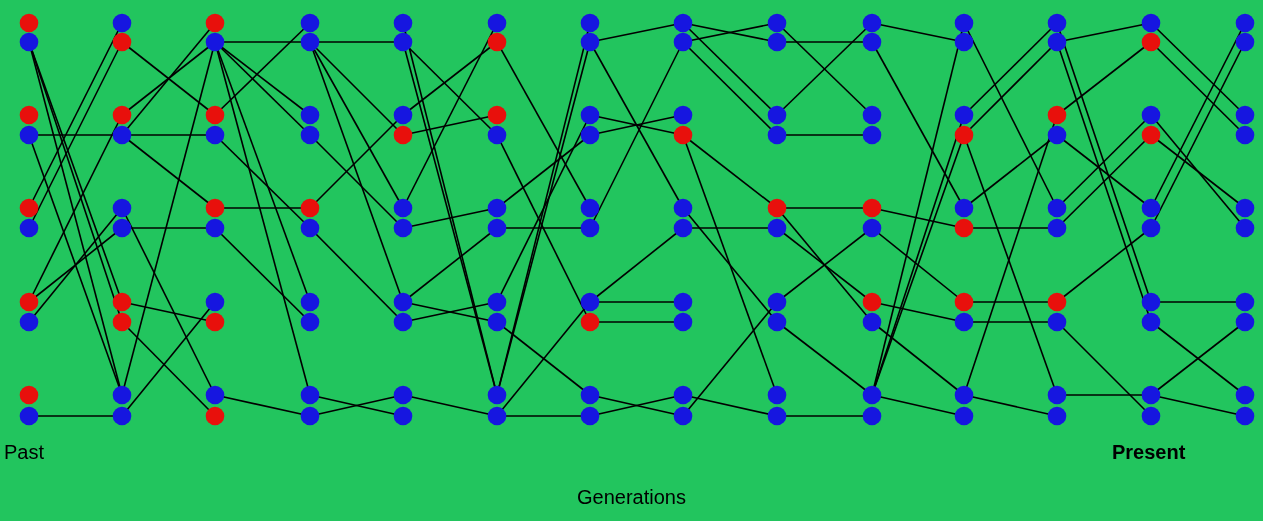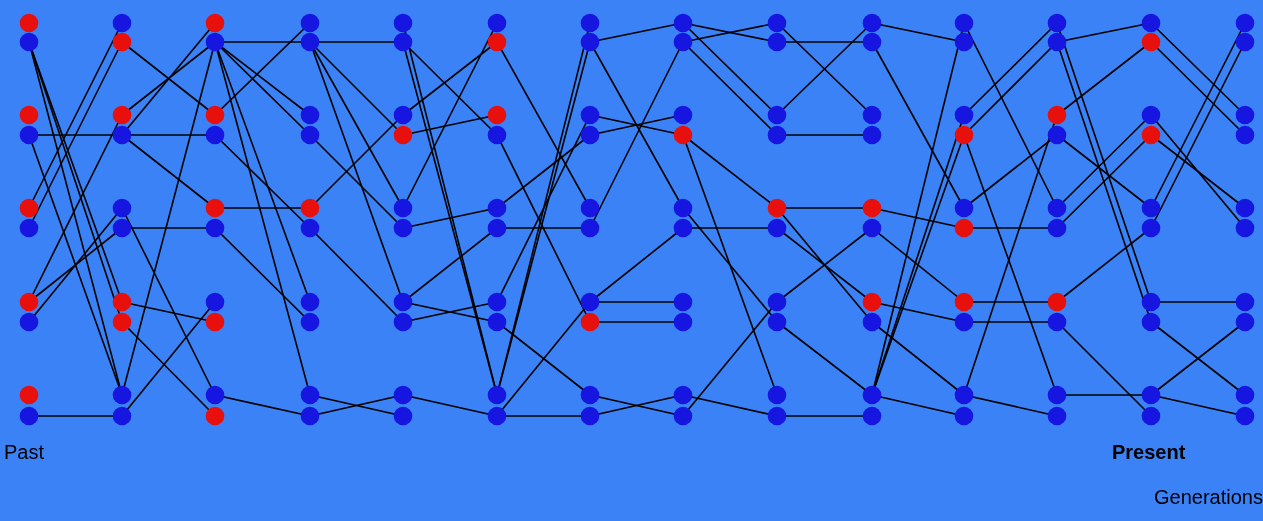--- a/index.html
+++ b/index.html
@@ -5,42 +5,42 @@
   html, body {
     margin: 0;
     padding: 0;
     background: #ffffff;
     font-family: "Liberation Sans", sans-serif;
   }
   .figure-wrap {
     position: relative;
     width: 1263px;
     height: 521px;
-    background: #3b82f6;
+    background: #22c55e;
     overflow: hidden;
   }
   .chart-svg {
     position: absolute;
     left: 0;
     top: 0;
   }
   .axis-label {
     position: absolute;
     color: #000000;
     font-size: 20px;
     line-height: 22px;
     white-space: nowrap;
   }
   .label-past { left: 4px; top: 441px; }
   .label-present { left: 1112px; top: 441px; font-weight: bold; }
   .label-generations {
     left: 0;
     top: 486px;
     width: 1263px;
-    text-align: right;
+    text-align: center;
   }
 </style>
 </head>
 <body>
 
 <div class="figure-wrap">
   <svg class="chart-svg" width="1263" height="521" viewBox="0 0 1263 521">
       <line x1="29" y1="135" x2="122" y2="135" stroke="#000000" stroke-width="1.6"></line>
       <line x1="29" y1="416" x2="122" y2="416" stroke="#000000" stroke-width="1.6"></line>
       <line x1="29" y1="208" x2="122" y2="23" stroke="#000000" stroke-width="1.6"></line>

